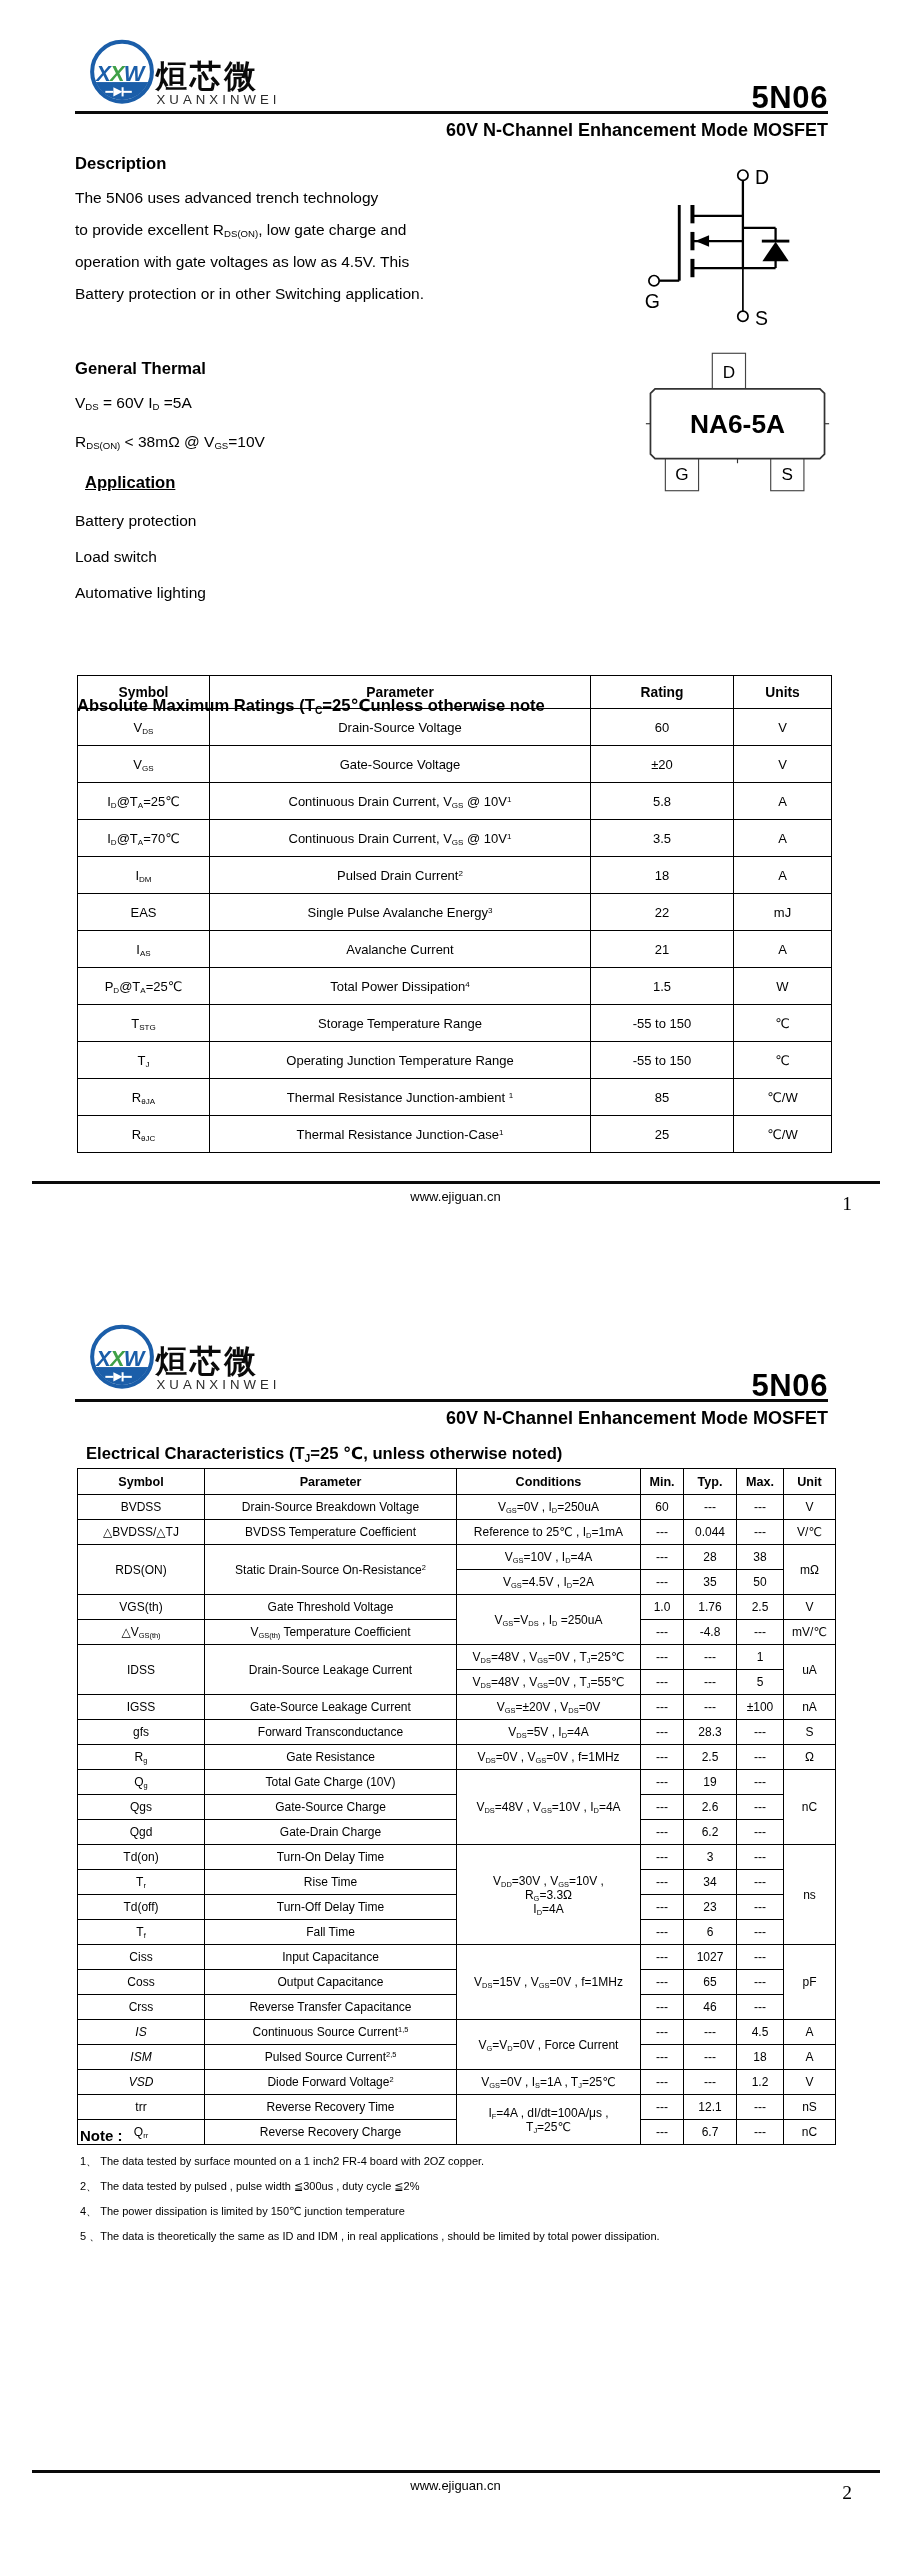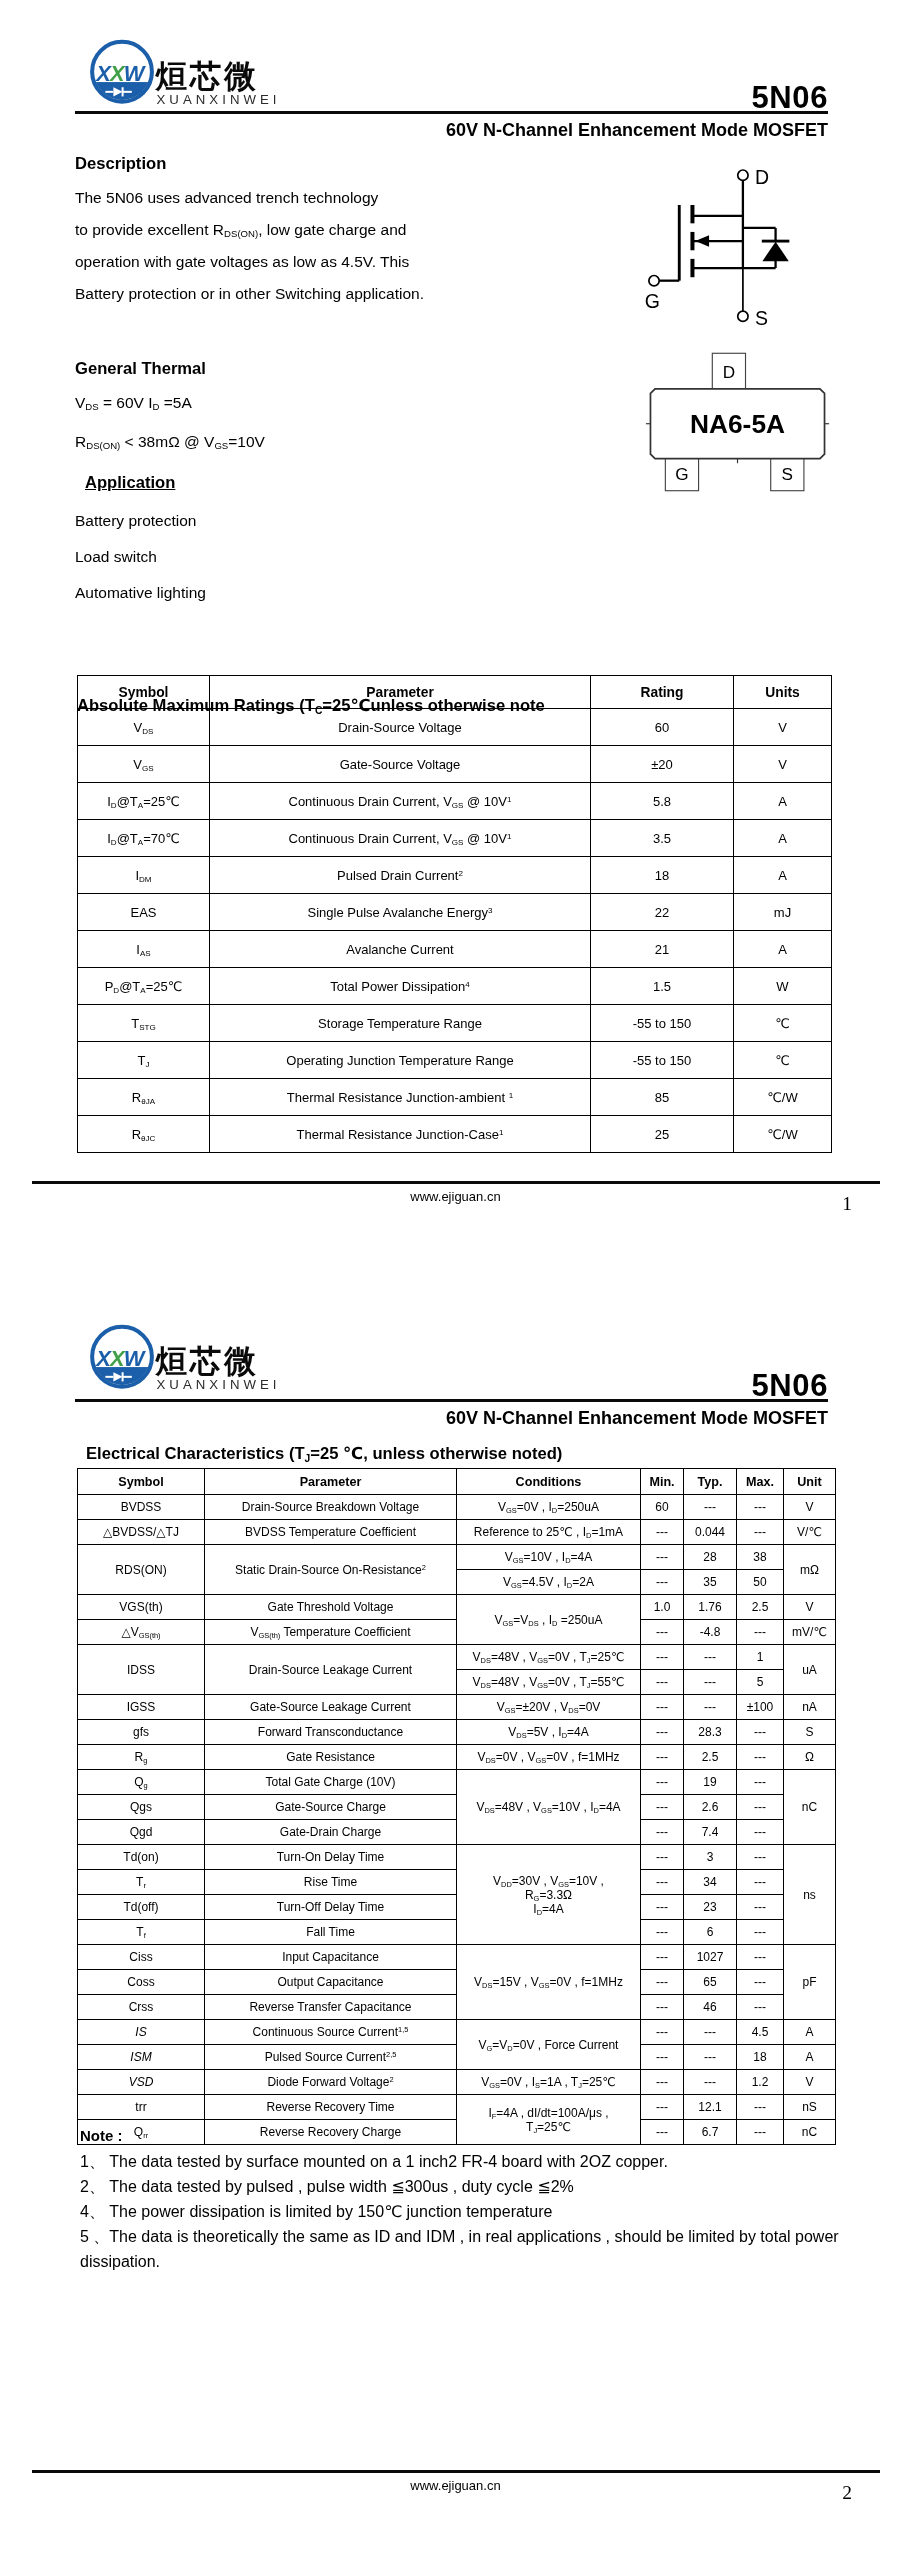--- a/index.html
+++ b/index.html
@@ -19,21 +19,21 @@
   table.sheet{border-collapse:collapse;table-layout:fixed;border:1.7px solid #000;}
   table.sheet th,table.sheet td{border:1.1px solid #000;text-align:center;vertical-align:middle;padding:0 2.3px;overflow:hidden;}
   table.sheet th{font-weight:bold;}
   #absmax-table{width:754px;font-size:13px;}
   #absmax-table th{height:32px;font-size:13.8px;}
   #absmax-table td{height:36px;}
   #elec-table{width:758px;font-size:12px;}
   #elec-table th{height:25px;font-size:12.6px;}
   #elec-table td{height:24px;}
   .it{font-style:italic;}
-  .note-lines div{line-height:25px;font-size:16px;}
+  .note-lines div{line-height:25px;font-size:11px;}
   .footer-rule{left:32px;width:848px;height:2.9px;background:#0a0a0a;}
   .footer-site{left:0;width:911px;text-align:center;font-size:13px;}
   .page-num{font-family:"Liberation Serif","DejaVu Serif",serif;font-size:19.5px;}
   svg text{font-family:"Liberation Sans","DejaVu Sans",sans-serif;}
 </style>
 </head>
 <body>
 
 <div class="page">
 
@@ -374,21 +374,21 @@
           <td>Qgs</td>
           <td>Gate-Source Charge</td>
           <td>---</td>
           <td>2.6</td>
           <td>---</td>
         </tr>
         <tr>
           <td>Qgd</td>
           <td>Gate-Drain Charge</td>
           <td>---</td>
-          <td>7.4</td>
+          <td>6.2</td>
           <td>---</td>
         </tr>
         <tr>
           <td>Td(on)</td>
           <td>Turn-On Delay Time</td>
           <td rowspan="4">V<sub>DD</sub>=30V , V<sub>GS</sub>=10V ,<br>R<sub>G</sub>=3.3Ω<br>I<sub>D</sub>=4A</td>
           <td>---</td>
           <td>3</td>
           <td>---</td>
           <td rowspan="4">ns</td>

